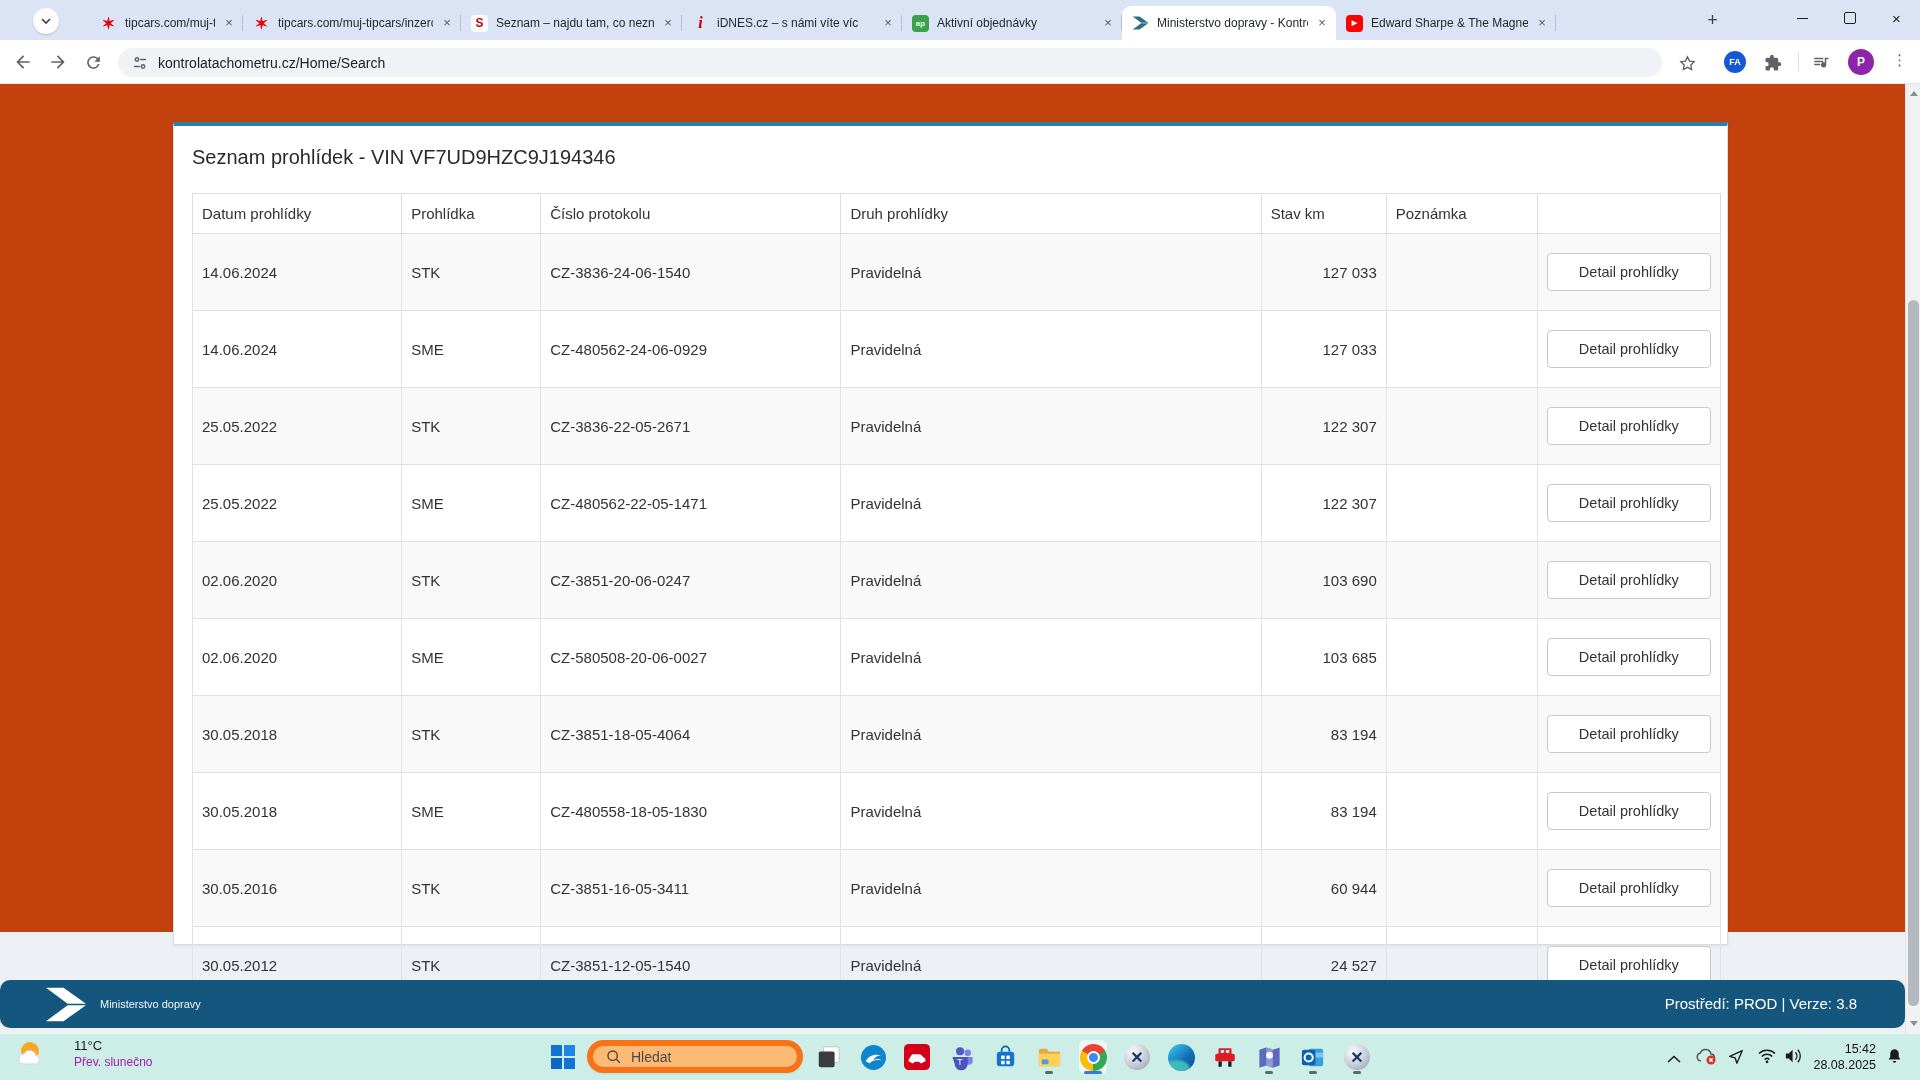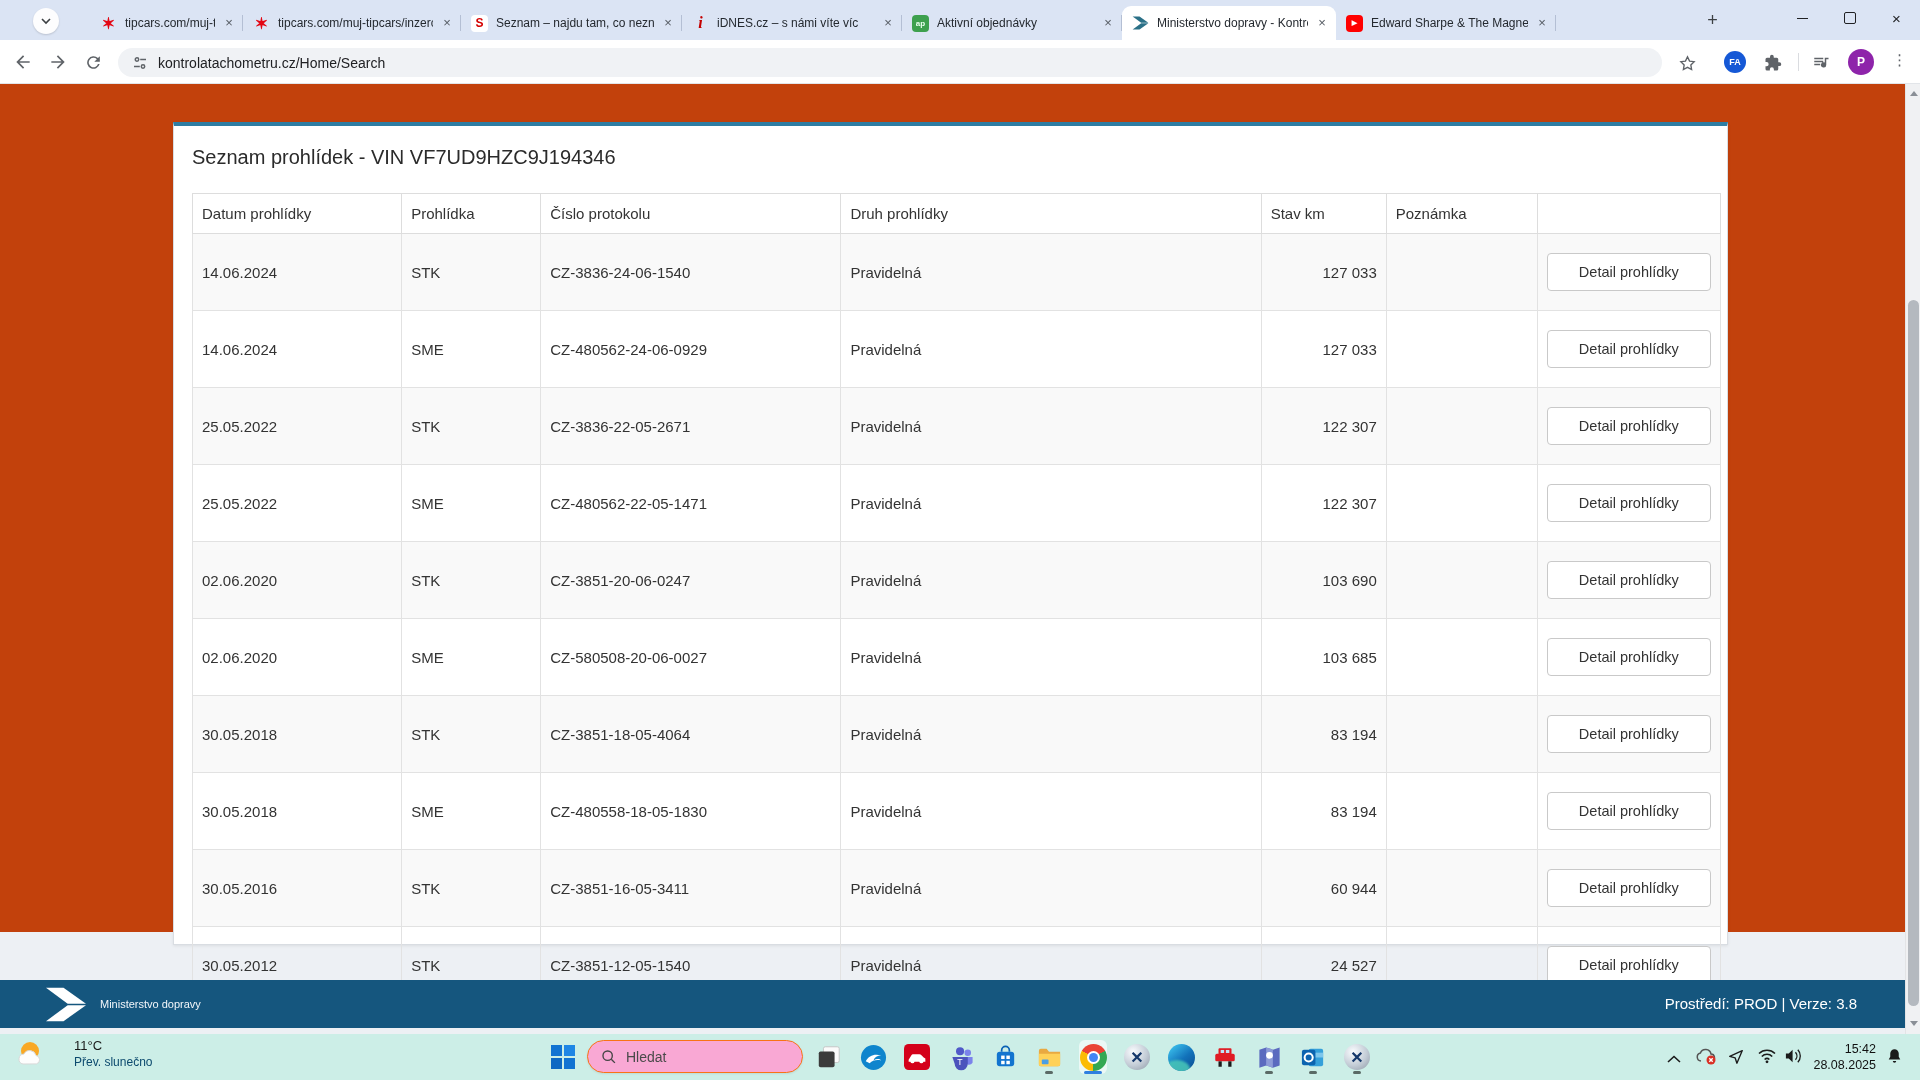--- a/index.html
+++ b/index.html
@@ -45,41 +45,41 @@
   .card{position:absolute;left:173px;top:38px;width:1555px;height:823px;background:#fff;border:1px solid #d9dde2;border-top:4px solid #2e7da3;box-shadow:0 1px 3px rgba(0,0,0,.08);box-sizing:border-box;padding:12px 10px;}
   .page-title{font-size:20px;color:#2b2b2b;margin:8px 0 24px 8px;}
   table.insp{border-collapse:collapse;table-layout:fixed;width:1529px;margin-left:8px;font-size:15px;color:#333;}
   table.insp th{font-weight:400;text-align:left;padding:11px 9px;border:1px solid #ddd;}
   table.insp td{padding:19px 9px;border:1px solid #e2e2e2;overflow:hidden;white-space:nowrap;}
   table.insp tbody tr:nth-child(odd){background:#f9f9f9;}
   td.km,th.km{text-align:right;padding-right:12px;}
   td.actioncell{padding:9px 10px 9px 8px;}
   .detail-btn{display:block;width:164px;padding:10px 0;background:#fff;border:1px solid #c9c9c9;border-radius:4px;font-size:14.5px;color:#333;font-family:"Liberation Sans",sans-serif;cursor:pointer;}
 
-  .site-footer{position:absolute;left:0;top:896px;width:1905px;height:48px;background:#15567e;color:#fff;}
+  .site-footer{position:absolute;left:0;top:896px;width:1905px;height:48px;background:#15567e;color:#fff;border-radius:10px;}
   .mlogo{position:absolute;left:44px;top:7px;}
   .brand{position:absolute;left:100px;top:18px;font-size:11px;color:#f2f6fa;}
   .envtext{position:absolute;right:48px;top:15px;font-size:15px;color:#fff;}
 
   
   .scrollbar{position:absolute;right:0;top:84px;width:15px;height:950px;background:#f0f1f3;border-left:1px solid #e3e4e6;box-sizing:border-box;}
   .sb-arrow{position:absolute;left:0;width:15px;height:14px;display:flex;align-items:center;justify-content:center;}
   .sb-arrow span{display:block;width:0;height:0;border-left:4px solid transparent;border-right:4px solid transparent;}
   .sb-up{top:2px;}.sb-up span{border-bottom:5px solid #8a8f96;}
   .sb-down{bottom:4px;}.sb-down span{border-top:5px solid #8a8f96;}
   .sb-thumb{position:absolute;left:2px;top:216px;width:11px;height:706px;background:#b4b9bf;border-radius:6px;}
 
   
   .taskbar{position:absolute;left:0;top:1034px;width:1920px;height:46px;background:#cceee7;}
   .weather{position:absolute;left:14px;top:3px;display:flex;align-items:center;}
   .wx-texts{margin-left:26px;line-height:1.25;}
   .wx-temp{font-size:13px;color:#1a1a1a;}
-  .wx-desc{font-size:12px;color:#0c4a6e;}
+  .wx-desc{font-size:12px;color:#a21caf;}
   .startbtn{position:absolute;left:550px;top:10px;width:26px;height:26px;}
-  .searchbox{position:absolute;left:587px;top:6px;width:216px;height:33px;background:#f9a8d4;border:1px solid #f97316;border-radius:17px;box-shadow:0 1px 2px rgba(0,0,0,.08);display:flex;align-items:center;padding-left:12px;box-sizing:border-box;}
+  .searchbox{position:absolute;left:587px;top:6px;width:216px;height:33px;background:#fdba74;border:6px solid #f97316;border-radius:17px;box-shadow:0 1px 2px rgba(0,0,0,.08);display:flex;align-items:center;padding-left:12px;box-sizing:border-box;}
   .searchtext{font-size:14px;color:#4a4a4a;margin-left:9px;}
   .apps{position:absolute;left:815px;top:6px;display:flex;gap:16px;}
   .tbi{position:relative;width:28px;height:34px;display:flex;align-items:center;justify-content:center;}
   .tbi.running::before{content:"";position:absolute;bottom:0;left:10px;width:8px;height:3px;border-radius:2px;background:#5a6a66;}
   .tbi.activeapp{background:rgba(255,255,255,.6);border-radius:6px;}
   .tbi.activeapp::before{content:"";position:absolute;bottom:0;left:5px;width:18px;height:3px;border-radius:2px;background:#2f7fe0;}
   .chrome-ball{width:27px;height:27px;border-radius:50%;background:conic-gradient(from 60deg,#34a853 0 120deg,#fbbc05 0 240deg,#ea4335 0 360deg);position:relative;}
   .chrome-ball::before{content:"";position:absolute;left:7px;top:7px;width:13px;height:13px;border-radius:50%;background:#fff;}
   .chrome-ball::after{content:"";position:absolute;left:9px;top:9px;width:9px;height:9px;border-radius:50%;background:#4285f4;}
   .edge-ball{width:27px;height:27px;border-radius:50%;background:linear-gradient(140deg,#3ec6f0 5%,#1272ba 55%,#0b4a8f);position:relative;overflow:hidden;}

